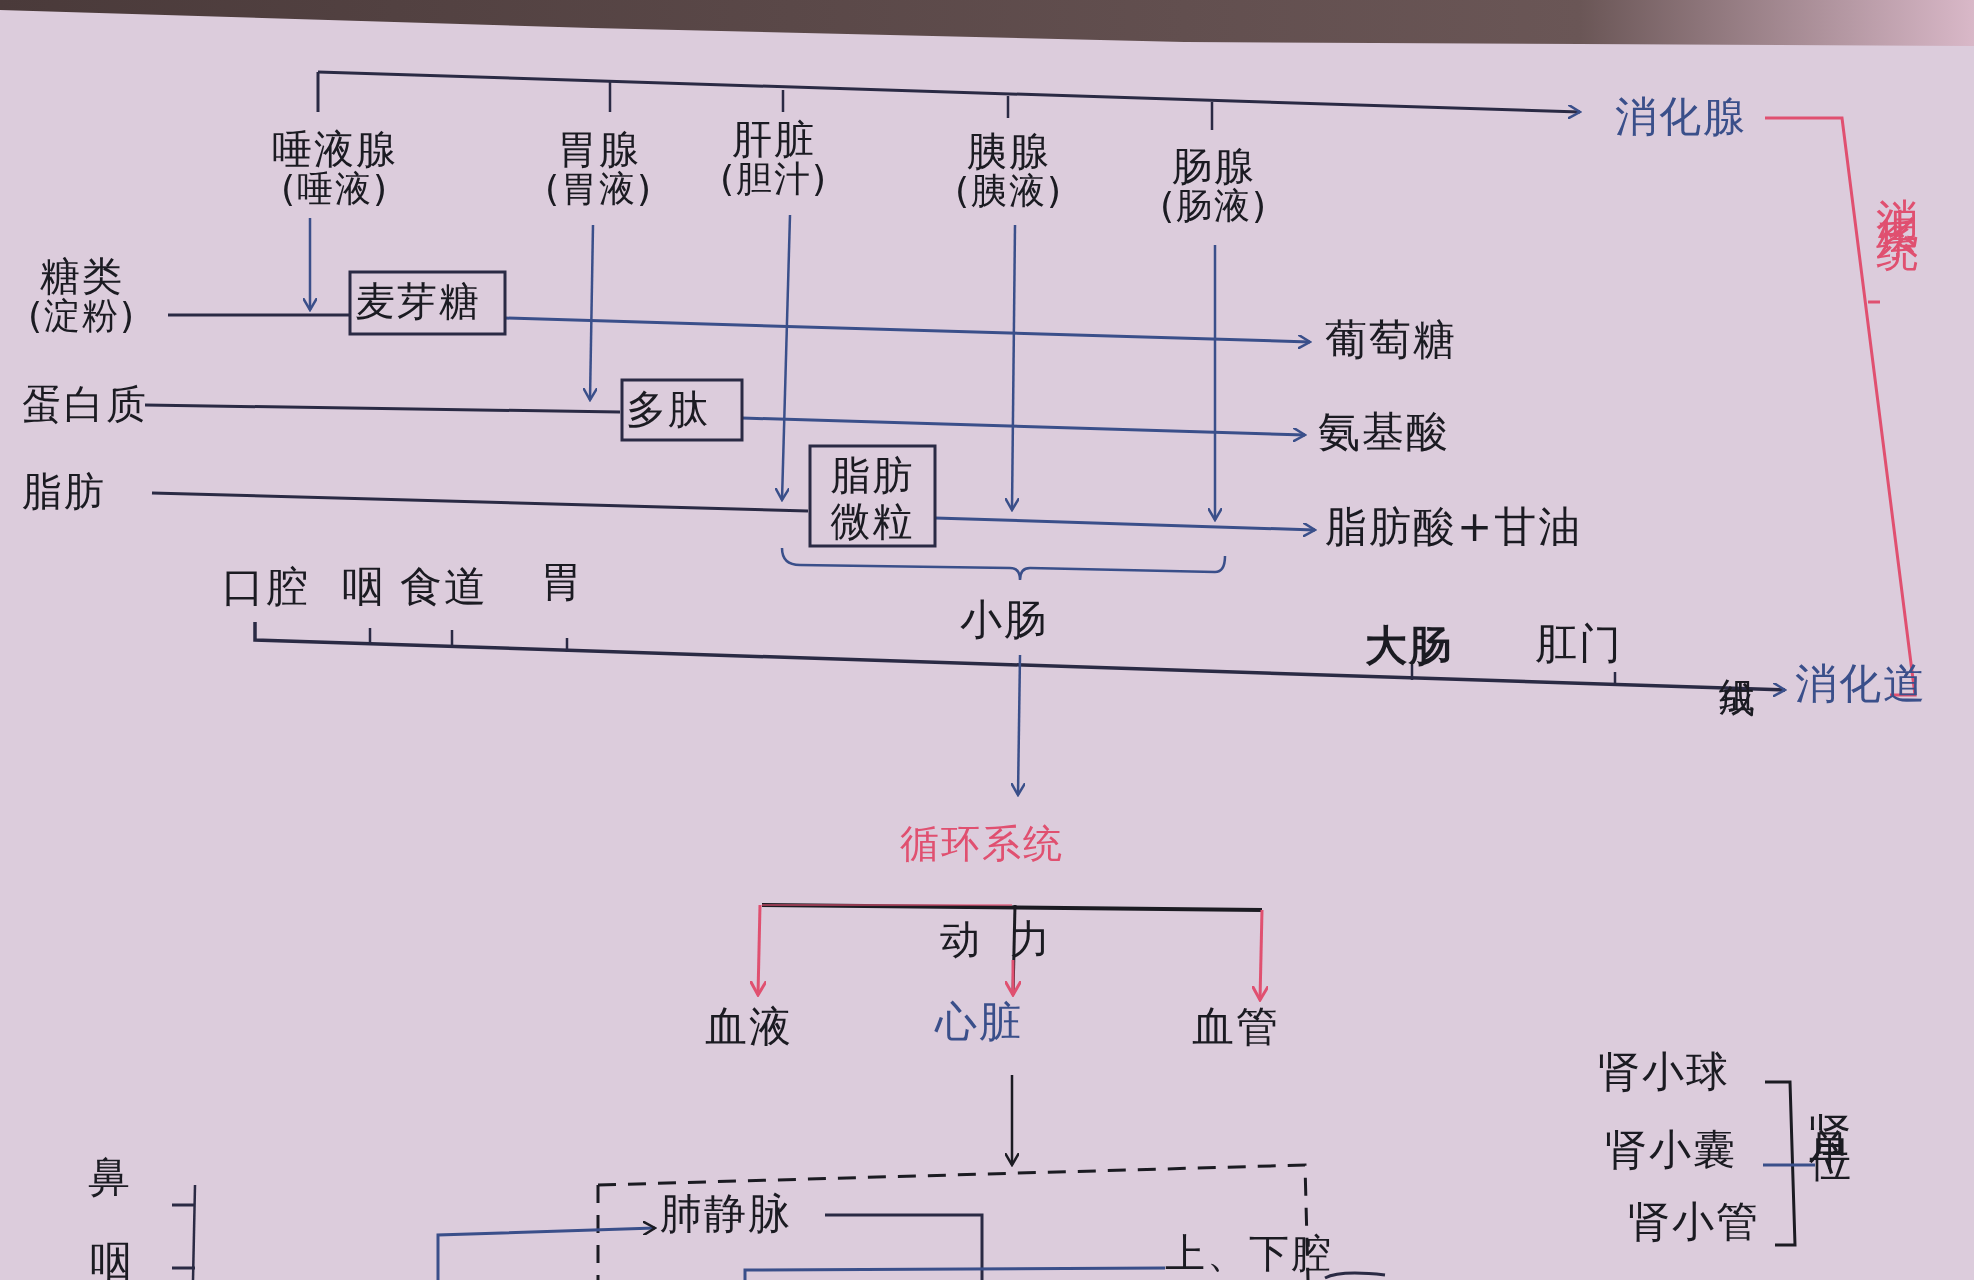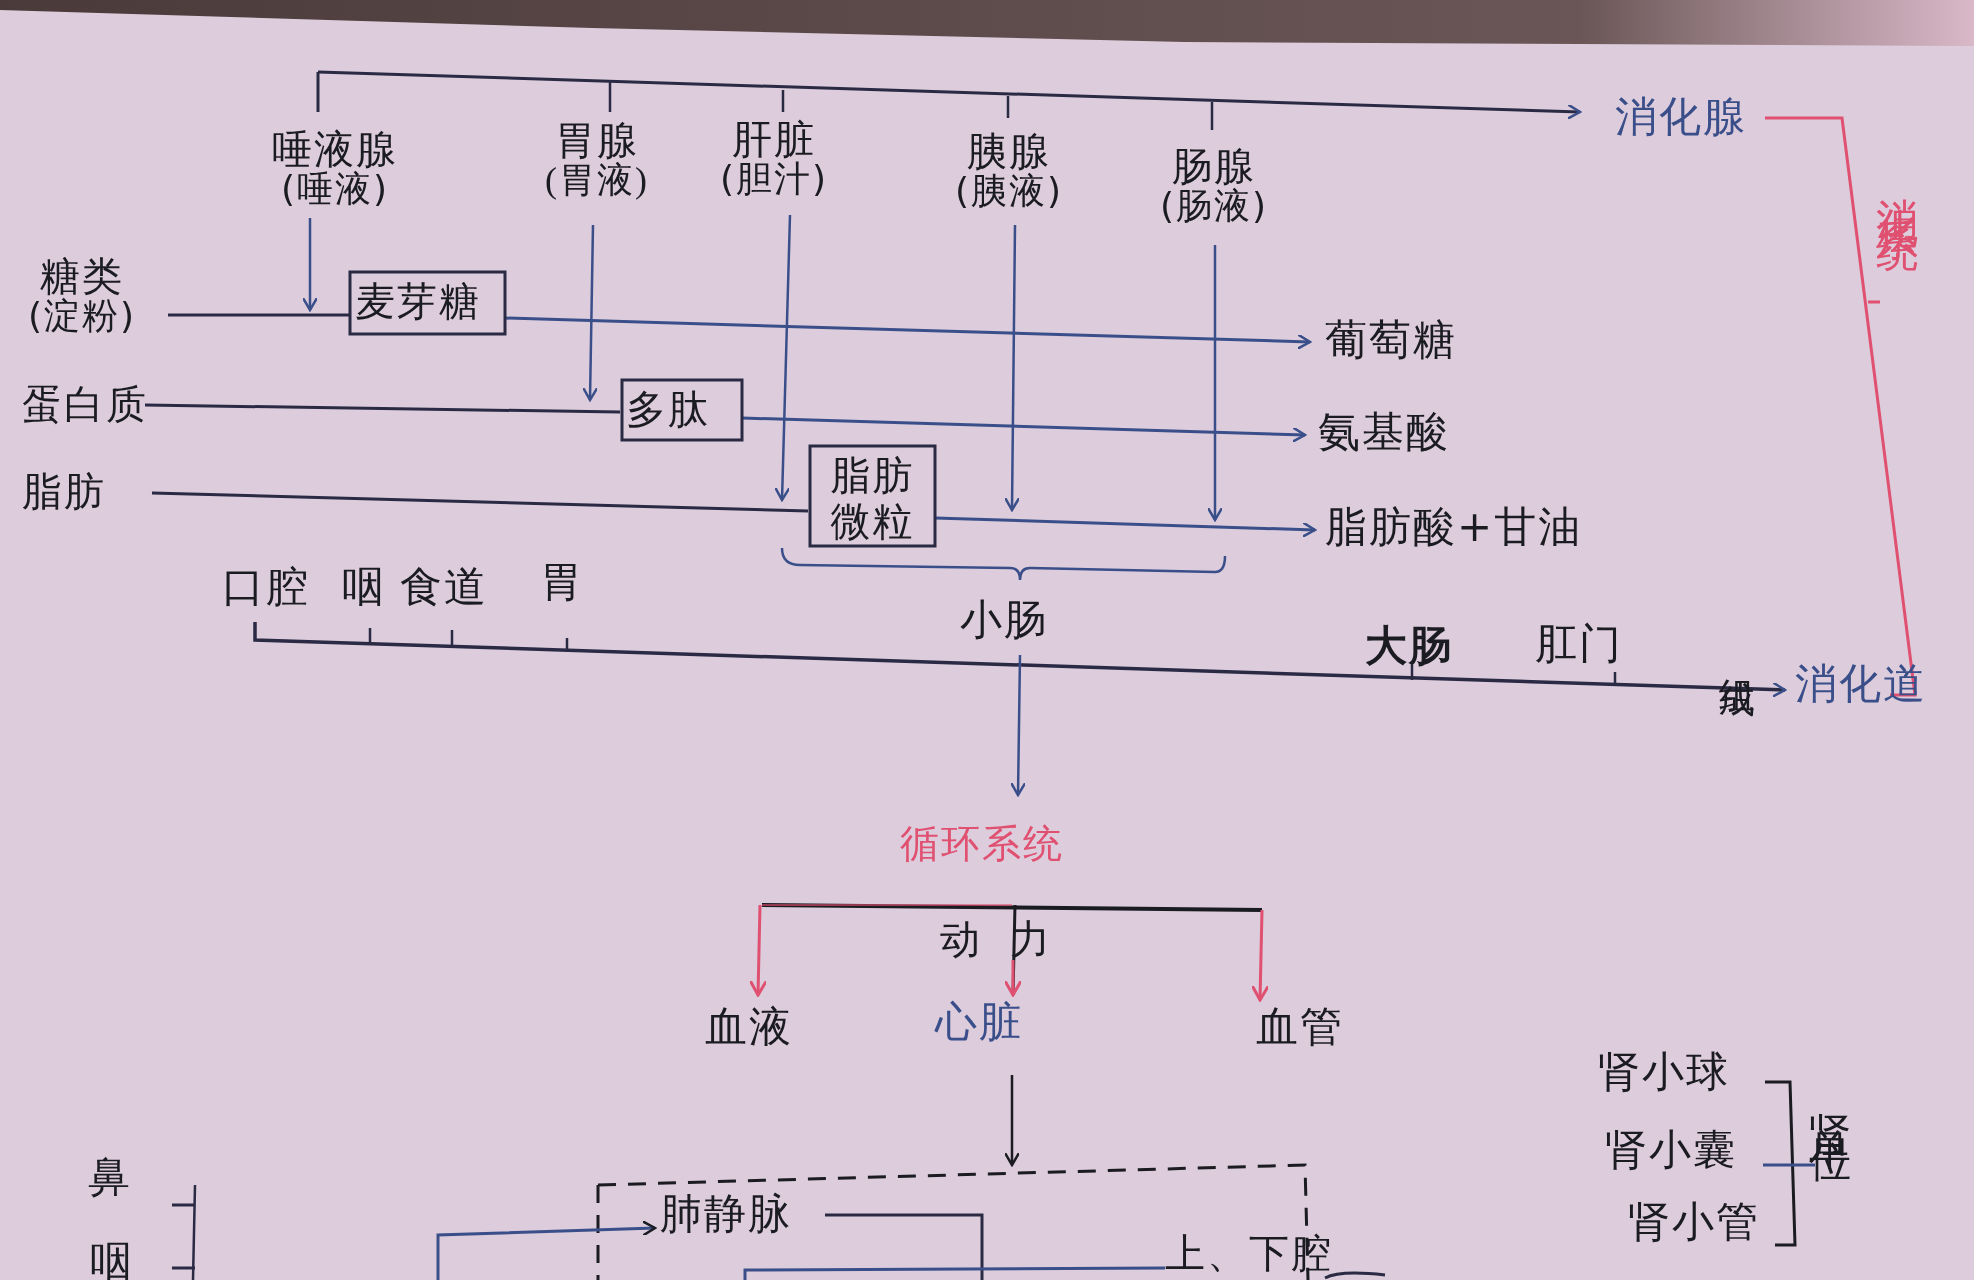--- a/index.html
+++ b/index.html
@@ -110,21 +110,21 @@
   <line x1="172" y1="1268" x2="195" y2="1268" stroke="#2a2a44" stroke-width="3"></line>
 
   <path d="M1765,1082 L1790,1082 L1795,1245 L1775,1245" stroke="#1b1b22" stroke-width="3" fill="none"></path>
   <line x1="1763" y1="1165" x2="1815" y2="1165" stroke="#3a4f8a" stroke-width="3"></line>
 </svg>
 
 <div class="lbl mid center" style="left:228px;top:128px;margin-left:44px;">
   <div>唾液腺</div>
   <div class="sm">(唾液)</div>
 </div>
-<div class="lbl mid center" style="left:545px;top:120px;font-family:Liberation Serif, serif;">
+<div class="lbl mid center" style="left:545px;top:128px;">
   <div>胃腺</div>
   <div class="sm">(胃液)</div>
 </div>
 <div class="lbl mid center" style="left:720px;top:118px;">
   <div>肝脏</div>
   <div class="sm">(胆汁)</div>
 </div>
 <div class="lbl mid center" style="left:955px;top:130px;">
   <div>胰腺</div>
   <div class="sm">(胰液)</div>
@@ -159,21 +159,21 @@
 <div class="lbl big" style="left:960px;top:598px;">小肠</div>
 <div class="lbl big" style="left:1365px;top:624px;font-weight:bold;">大肠</div>
 <div class="lbl big" style="left:1535px;top:622px;">肛门</div>
 <div class="lbl sm vert" style="left:1718px;top:650px;letter-spacing:2px;">组成</div>
 <div class="lbl big blue" style="left:1795px;top:662px;">消化道</div>
 
 <div class="lbl big red" style="left:900px;top:824px;font-size:39px;">循环系统</div>
 <div class="lbl mid" style="left:940px;top:918px;letter-spacing:30px;">动力</div>
 <div class="lbl big" style="left:705px;top:1005px;">血液</div>
 <div class="lbl big blue" style="left:935px;top:1000px;">心脏</div>
-<div class="lbl big" style="left:1256px;top:1005px;">血管</div>
+<div class="lbl big" style="left:1192px;top:1005px;">血管</div>
 
 <div class="lbl big" style="left:660px;top:1192px;">肺静脉</div>
 <div class="lbl mid" style="left:1165px;top:1232px;">上、下腔</div>
 
 <div class="lbl big" style="left:88px;top:1155px;">鼻</div>
 <div class="lbl big" style="left:90px;top:1240px;">咽</div>
 
 <div class="lbl big" style="left:1598px;top:1050px;">肾小球</div>
 <div class="lbl big" style="left:1605px;top:1128px;">肾小囊</div>
 <div class="lbl big" style="left:1620px;top:1200px;margin-left:8px;">肾小管</div>

